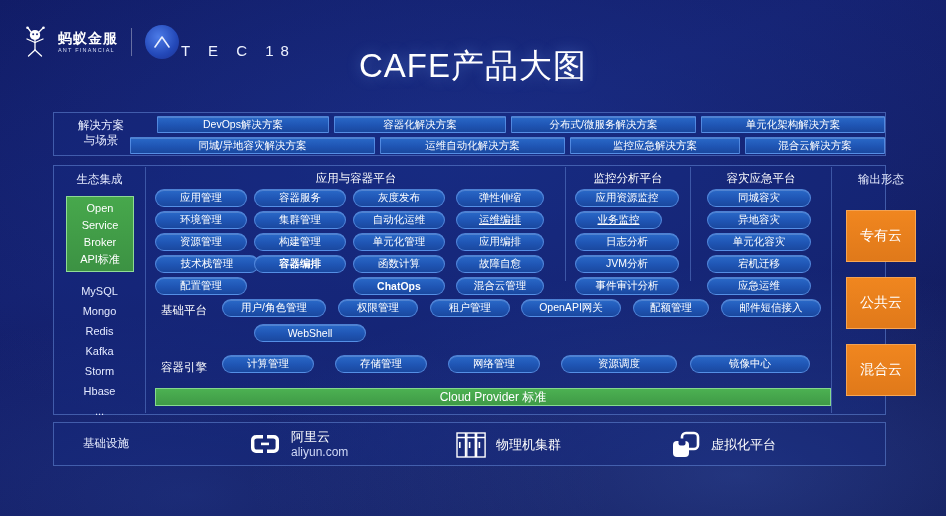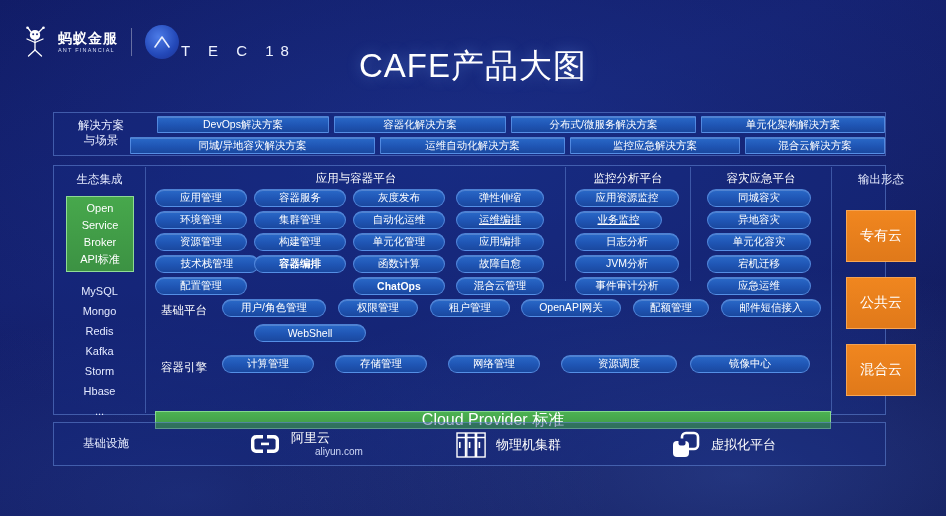--- a/index.html
+++ b/index.html
@@ -70,25 +70,25 @@
   
   .plat-chip{position:absolute;height:18px;border-radius:9px;}
   
   #out-label{left:838px;top:172px;width:86px;}
   .cloud-box{position:absolute;left:846px;width:70px;height:52px;
     background:linear-gradient(180deg,#f0861f,#e0791a);
     border:1px solid rgba(255,190,120,0.6);
     display:flex;align-items:center;justify-content:center;
     font-size:14px;color:#ffffff;box-sizing:border-box;}
   
-  #cp-bar{position:absolute;left:155px;top:411px;width:676px;height:18px;
+  #cp-bar{position:absolute;left:155px;top:388px;width:676px;height:18px;
     background:linear-gradient(180deg,#4cb152,#3f9a46);
     border:1px solid rgba(150,230,160,0.8);
     display:flex;align-items:center;justify-content:center;
-    font-size:16px;color:#ffffff;box-sizing:border-box;}
+    font-size:12px;color:#ffffff;box-sizing:border-box;}
   
   #infra{left:53px;top:422px;width:833px;height:44px;}
   #infra-label{left:56px;top:436px;width:100px;}
   .infra-item{position:absolute;display:flex;align-items:center;gap:9px;top:430px;}
   .infra-item span{font-size:13px;color:#ffffff;}
 </style>
 </head>
 <body>
 
 <div id="root">
@@ -232,21 +232,21 @@
   <div class="side-label" id="infra-label">基础设施</div>
 
   <div class="infra-item" style="left:248px;">
     <svg width="34" height="28" viewBox="0 0 34 28">
       <path d="M15 5 H8 a5 5 0 0 0 -5 5 v8 a5 5 0 0 0 5 5 h7 v-3.4 H9 a2.6 2.6 0 0 1 -2.6 -2.6 v-5.4 A2.6 2.6 0 0 1 9 8.4 h6 z" fill="#ffffff"></path>
       <path d="M19 5 h7 a5 5 0 0 1 5 5 v8 a5 5 0 0 1 -5 5 h-7 v-3.4 h6 a2.6 2.6 0 0 0 2.6 -2.6 v-5.4 A2.6 2.6 0 0 0 25 8.4 h-6 z" fill="#ffffff"></path>
       <rect x="13" y="12.6" width="8" height="2.6" fill="#ffffff"></rect>
     </svg>
     <div style="display:flex;flex-direction:column;line-height:1;">
       <span>阿里云</span>
-      <span style="font-size:10px;color:#cfd8f7;margin-top:3px;margin-left:24px;">aliyun.com</span>
+      <span style="font-size:12px;color:#cfd8f7;margin-top:3px;">aliyun.com</span>
     </div>
   </div>
 
   <div class="infra-item" style="left:455px;">
     <svg width="32" height="30" viewBox="0 0 32 30">
       <g fill="none" stroke="#ffffff" stroke-width="1.4">
         <rect x="2" y="3" width="8.5" height="24"></rect>
         <rect x="11.8" y="3" width="8.5" height="24"></rect>
         <rect x="21.6" y="3" width="8.5" height="24"></rect>
         <path d="M2 7.5 H10.5 M11.8 7.5 H20.3 M21.6 7.5 H30.1"></path>

